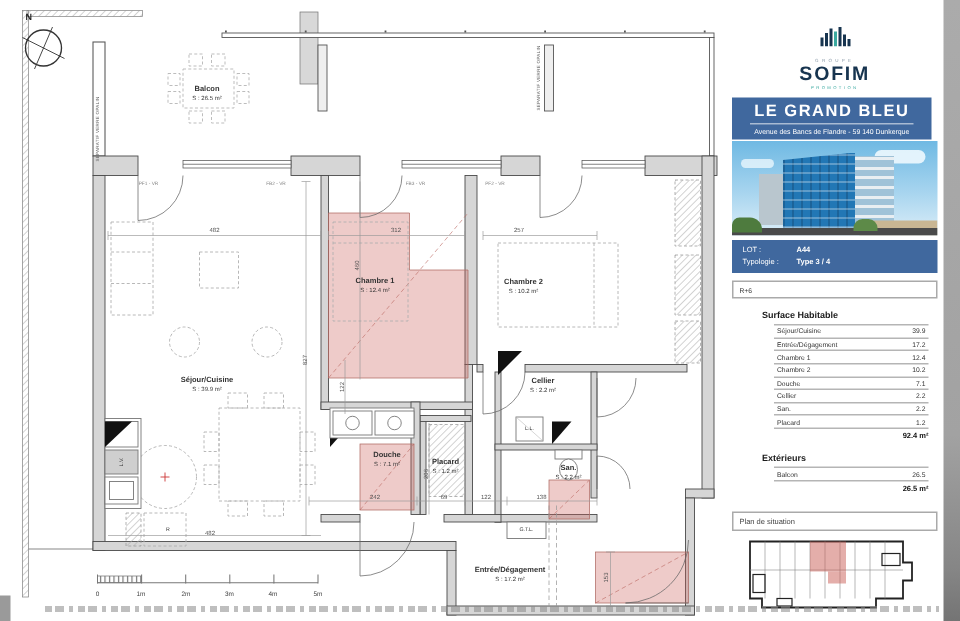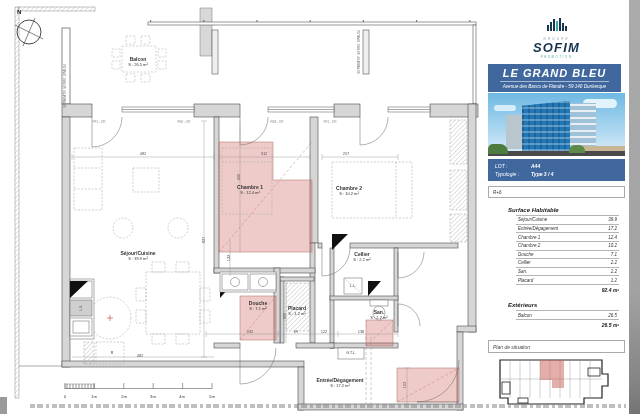--- a/index.html
+++ b/index.html
@@ -13,21 +13,21 @@
   .tiny{font-size:3.5px;color:#333;}
   .dim{position:absolute;transform:translate(-50%,-50%);font-size:4px;color:#555;white-space:nowrap;}
   .dim.rot{transform:translate(-50%,-50%) rotate(-90deg);}
   .wlabel{position:absolute;transform:translate(-50%,-50%);font-size:3.2px;color:#888;white-space:nowrap;}
   .slabel{position:absolute;transform:translate(-50%,-50%);font-size:4.3px;color:#444;white-space:nowrap;}
   .rot90{transform:translate(-50%,-50%) rotate(-90deg);}
   .sep-text{position:absolute;font-size:3px;color:#666;white-space:nowrap;letter-spacing:.2px;}
   .north{position:absolute;font-size:6px;font-weight:bold;color:#222;}
 
   
-  .sidebar{position:absolute;left:486px;top:0;width:141px;height:414px;background:#fff;font-style:italic;}
+  .sidebar{position:absolute;left:486px;top:0;width:141px;height:414px;background:#fff;}
   .logo{text-align:center;padding-top:17px;}
   .logo-group{font-size:3px;letter-spacing:2.2px;color:#8a9aa8;margin-top:2px;}
   .logo-name{font-size:13px;font-weight:bold;color:#17344f;letter-spacing:1.2px;line-height:1.05;}
   .logo-sub{font-size:2.8px;letter-spacing:1.6px;color:#3aa9a0;}
   .banner{background:#40689e;color:#fff;margin:5px 6px 0 2px;padding:3px 0 3px 0;text-align:center;}
   .banner-title{font-size:11px;font-weight:bold;letter-spacing:1px;}
   .banner-rule{height:1px;background:rgba(255,255,255,.55);margin:2px 12px 2px 12px;}
   .banner-addr{font-size:4.6px;}
   .photo{position:relative;margin:1px 2px 0 2px;height:63px;overflow:hidden;background:linear-gradient(180deg,#6fb9e3 0%,#a8d5ef 55%,#dceef8 100%);}
   .cloud{position:absolute;right:8px;top:6px;width:34px;height:9px;background:#f4fbff;border-radius:6px;opacity:.85;}

